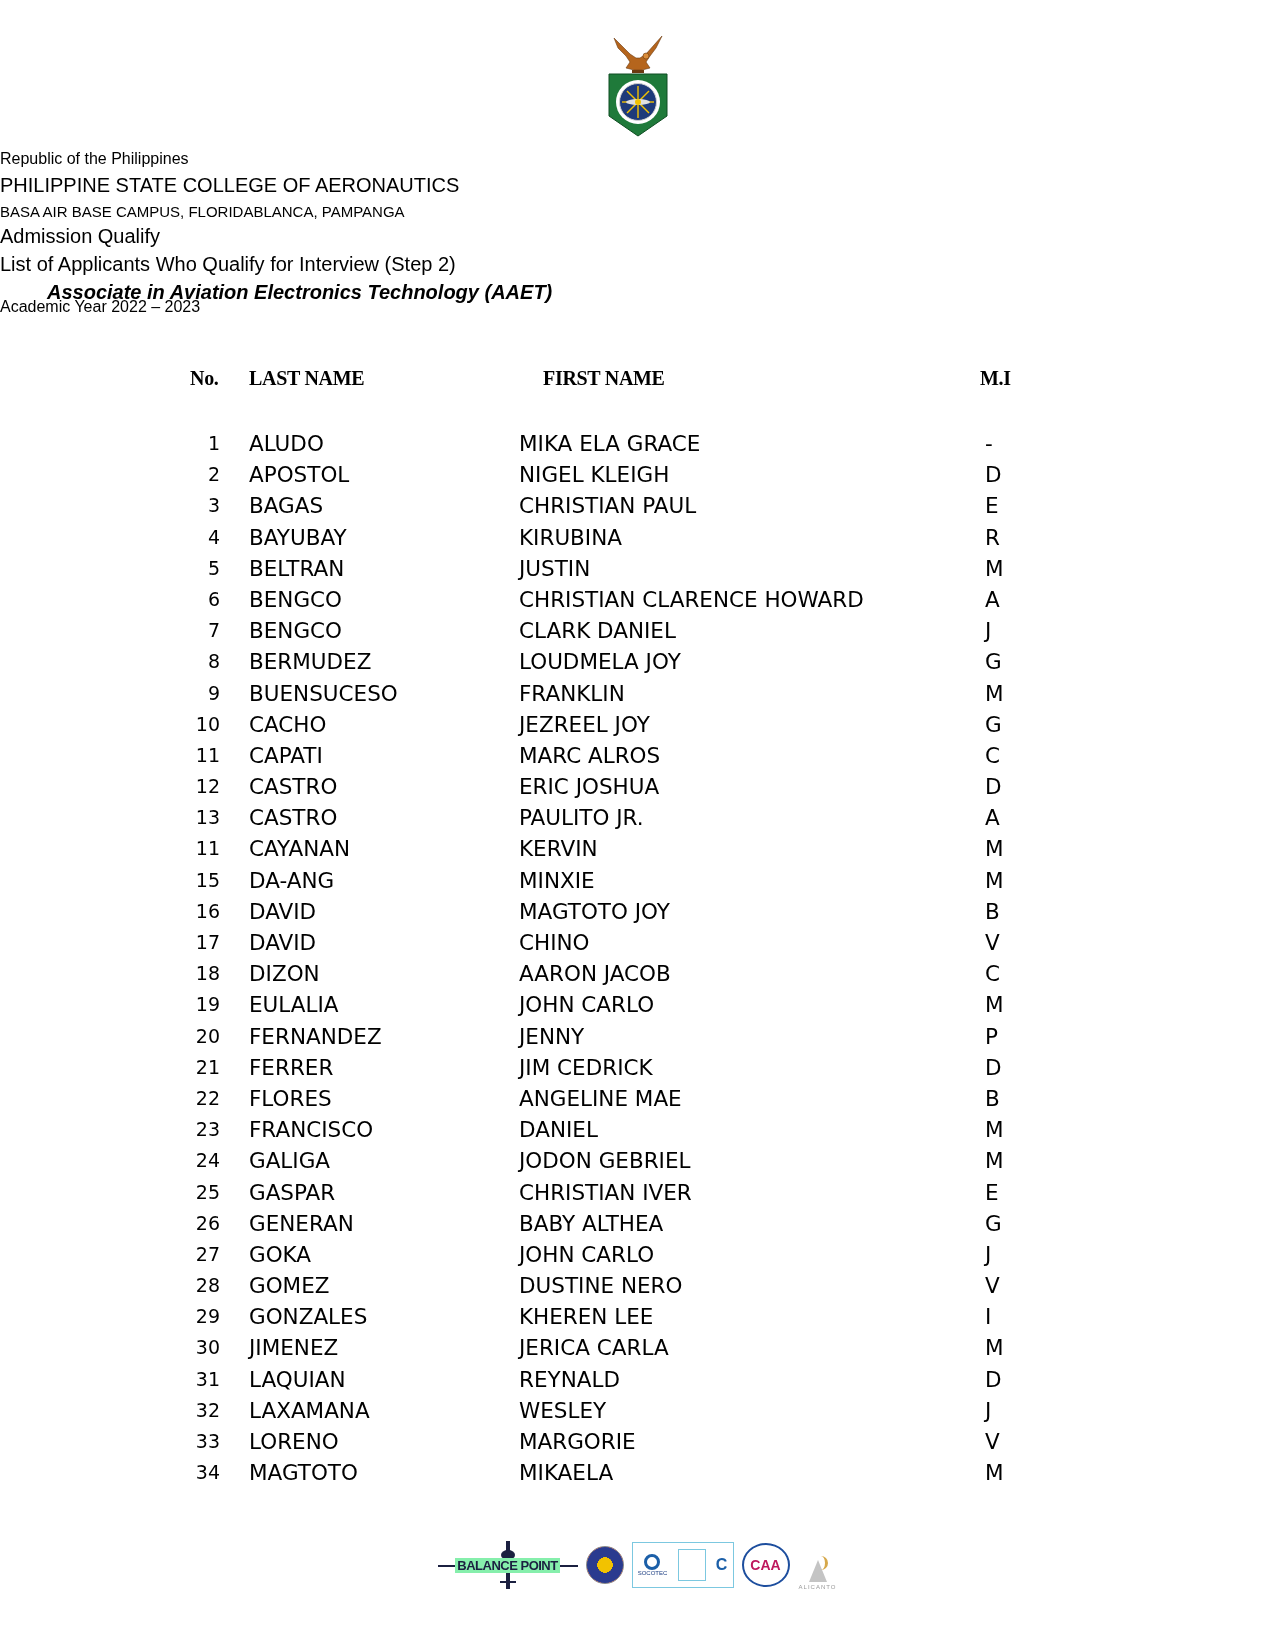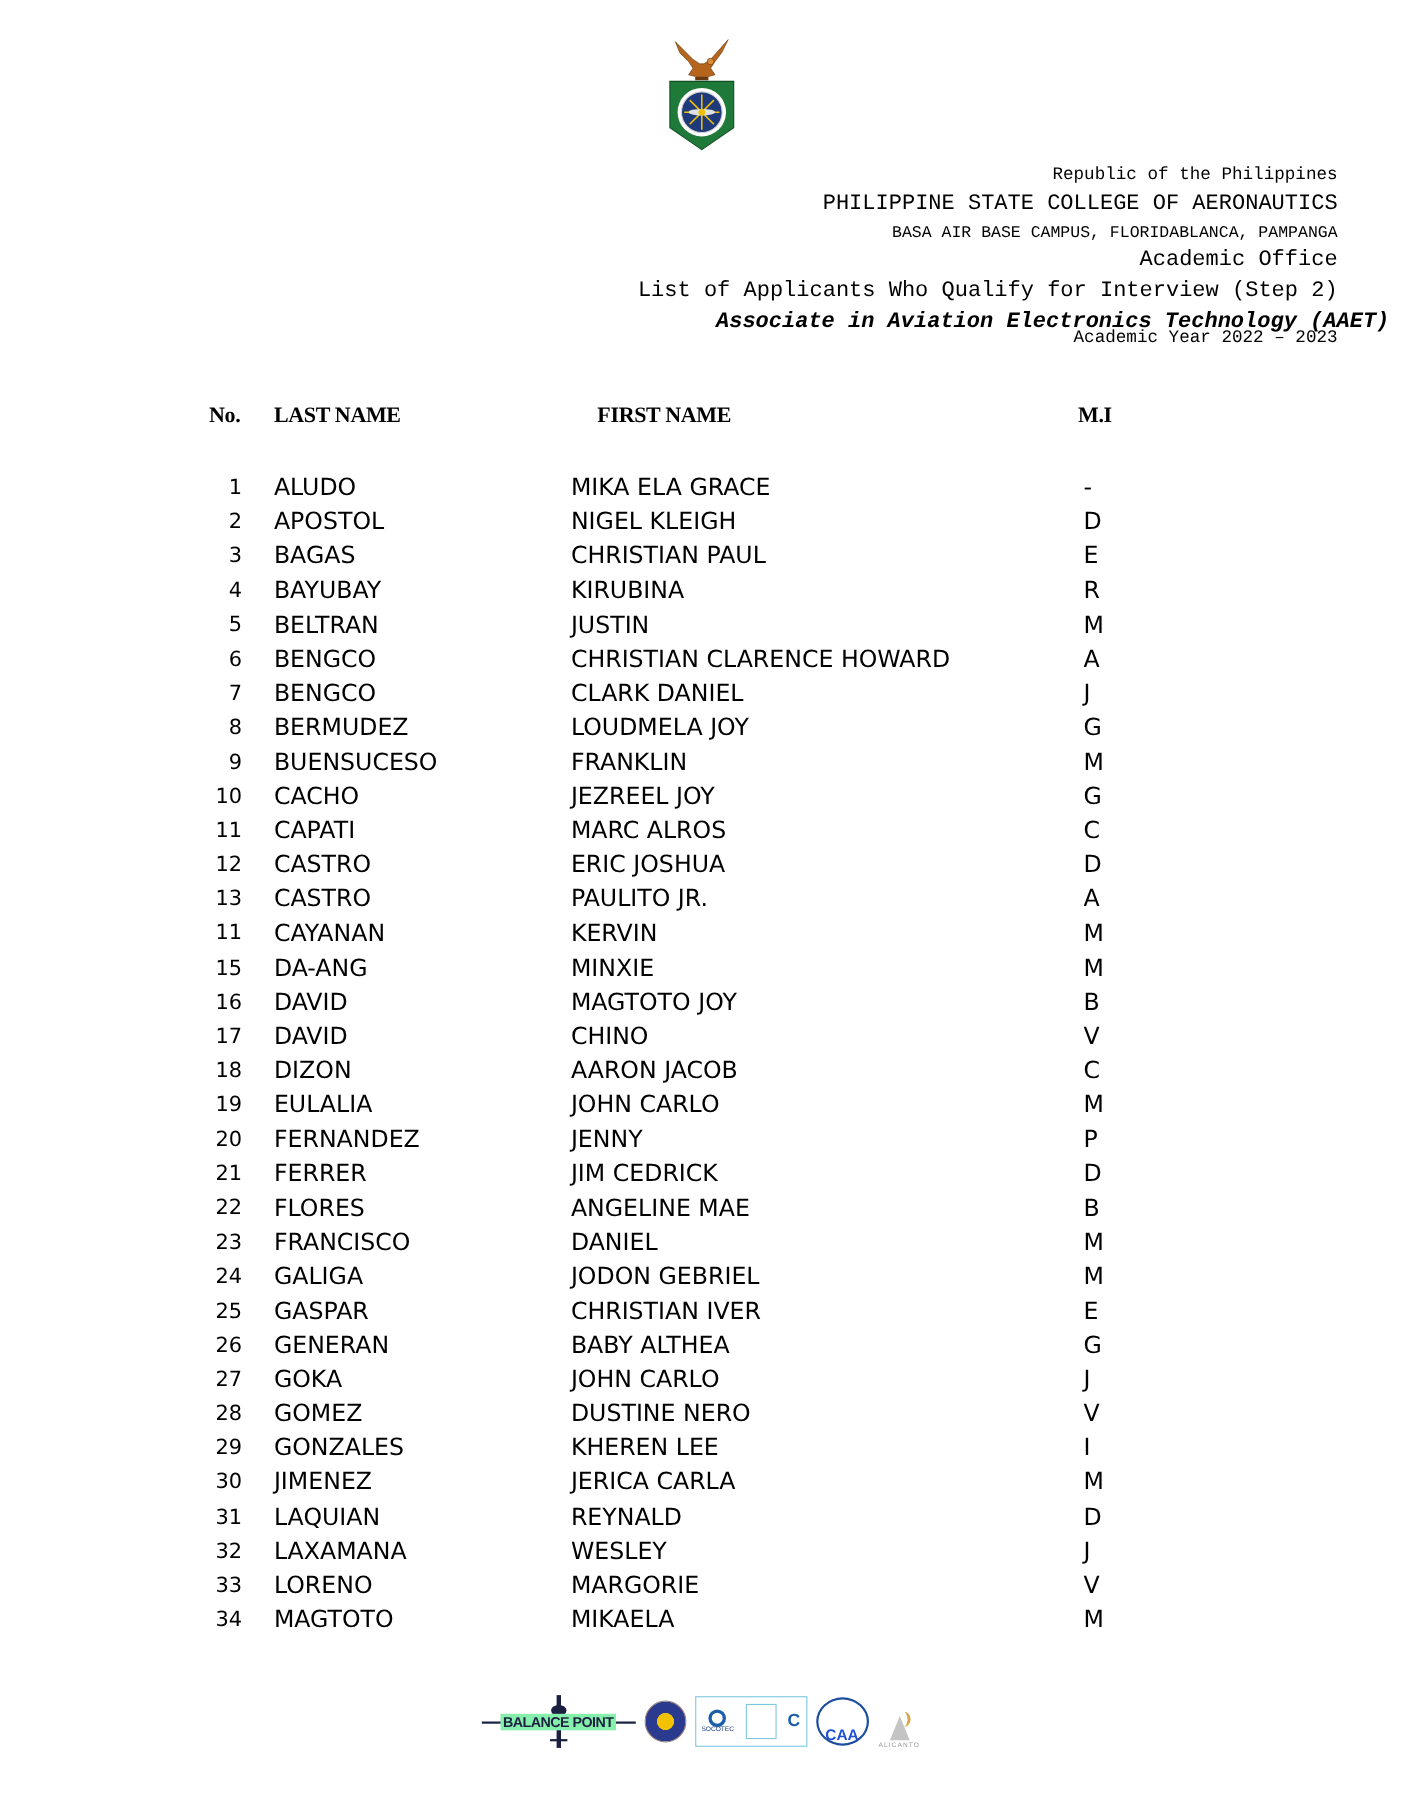--- a/index.html
+++ b/index.html
@@ -1,20 +1,20 @@
 <!DOCTYPE html>
 <html><head>
   <meta charset="utf-8">
   <style>
     html, body { margin: 0; padding: 0; background: #ffffff; }
     body { width: 1275px; height: 1650px; position: relative; overflow: hidden; color: #000; font-family: "DejaVu Sans", sans-serif; }
 
     .crest { position: absolute; left: 606px; top: 34px; width: 64px; height: 104px; }
 
-    .hdr { position: absolute; left: 0; width: 1216px; text-align: right; font-family: Liberation Mono, monospace; white-space: nowrap; }
+    .hdr { position: absolute; left: 0; width: 1216px; text-align: left; font-family: Liberation Sans, sans-serif; white-space: nowrap; }
     .h-republic { top: 150px; font-size: 16px; }
     .h-college  { top: 174px; font-size: 20px; }
     .h-campus   { top: 203px; font-size: 15px; }
     .h-office   { top: 225px; font-size: 20px; }
     .h-list     { top: 253px; font-size: 20px; }
     .h-program  { top: 281px; font-size: 20px; font-weight: bold; font-style: italic; padding-left: 47px; }
     .h-year     { top: 298px; font-size: 16px; }
 
     .colhead { position: absolute; top: 367px; font-family: "Liberation Serif", serif; font-weight: bold; font-size: 20px; letter-spacing: -0.3px; }
     .ch-no { left: 190px; }
@@ -34,21 +34,21 @@
     .flogo { display: flex; align-items: center; justify-content: center; }
     .bp { width: 140px; height: 60px; position: relative; }
     .bp-text { font-family: "Liberation Sans", sans-serif; font-weight: bold; font-size: 13px; color: #1b2040; letter-spacing: -0.5px; position: relative; z-index: 2; background: #86efac; padding: 0 2px; }
     .bp-line { position: absolute; top: 30px; left: 0; right: 0; height: 2px; background: #1b2040; }
     .bp-plane { position: absolute; left: 62px; top: 6px; width: 16px; height: 48px; }
     .seal { width: 36px; height: 36px; border-radius: 50%; background: radial-gradient(circle, #f2c200 0 30%, #2a3b8f 31% 70%, #c8102e 71% 80%, #d8d8d8 81%); border: 1px solid #888; }
     .cert { width: 100px; height: 44px; border: 1px solid #7cc8e0; display: flex; align-items: center; justify-content: space-around; font-size: 6px; font-family: "Liberation Sans", sans-serif; color: #1a3c80; }
     .cert .ring { width: 16px; height: 16px; border-radius: 50%; border: 3px solid #1b5fa8; box-sizing: border-box; }
     .cert .box { width: 26px; height: 30px; border: 1px solid #7cc8e0; }
     .cert .c { font-weight: bold; font-size: 16px; color: #1b5fa8; }
-    .caa { width: 48px; height: 44px; border-radius: 50%; border: 2px solid #1d4e9e; display: flex; align-items: flex-end; justify-content: center; font-family: "Liberation Sans", sans-serif; font-weight: bold; font-size: 14px; color: #1d4ed8; box-sizing: border-box; }
+    .caa { width: 48px; height: 44px; border-radius: 50%; border: 2px solid #1d4e9e; display: flex; align-items: center; justify-content: center; font-family: "Liberation Sans", sans-serif; font-weight: bold; font-size: 14px; color: #be185d; box-sizing: border-box; }
     .alicanto { width: 40px; height: 50px; display: flex; flex-direction: column; align-items: center; justify-content: flex-end; font-family: "Liberation Sans", sans-serif; font-size: 6px; color: #999; letter-spacing: 1px; }
     .alicanto .mark { width: 22px; height: 28px; position: relative; }
     .alicanto .mark::before { content: ""; position: absolute; left: 2px; top: 4px; width: 0; height: 0; border-left: 9px solid transparent; border-right: 9px solid transparent; border-bottom: 22px solid #c4c4c4; }
     .alicanto .mark::after { content: ""; position: absolute; left: 8px; top: 0; width: 10px; height: 14px; border-right: 3px solid #d6a84a; border-radius: 0 10px 10px 0; }
   </style>
 </head>
 <body>
 
 <div class="crest">
   <svg width="64" height="104" viewBox="0 0 64 104">
@@ -69,21 +69,21 @@
       <line x1="43" y1="57" x2="21" y2="79"></line>
     </g>
     <ellipse cx="32" cy="68" rx="12" ry="3" fill="#e0e0e0"></ellipse>
     <circle cx="32" cy="68" r="3" fill="#f2c200"></circle>
   </svg>
 </div>
 
 <div class="hdr h-republic">Republic of the Philippines</div>
 <div class="hdr h-college">PHILIPPINE STATE COLLEGE OF AERONAUTICS</div>
 <div class="hdr h-campus">BASA AIR BASE CAMPUS, FLORIDABLANCA, PAMPANGA</div>
-<div class="hdr h-office">Academic Office</div>
+<div class="hdr h-office">Admission Qualify</div>
 <div class="hdr h-list">List of Applicants Who Qualify for Interview (Step 2)</div>
 <div class="hdr h-program">Associate in Aviation Electronics Technology (AAET)</div>
 <div class="hdr h-year">Academic Year 2022 – 2023</div>
 
 <div class="colhead ch-no">No.</div>
 <div class="colhead ch-last">LAST NAME</div>
 <div class="colhead ch-first">FIRST NAME</div>
 <div class="colhead ch-mi">M.I</div>
 
 <div class="rows" id="rows">

